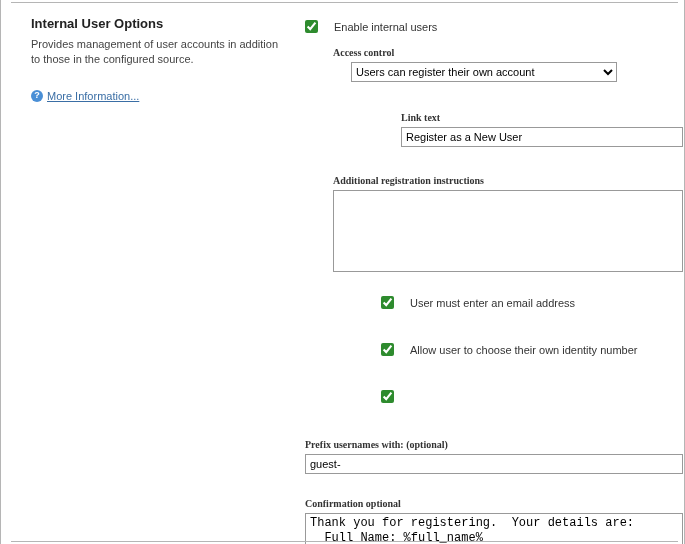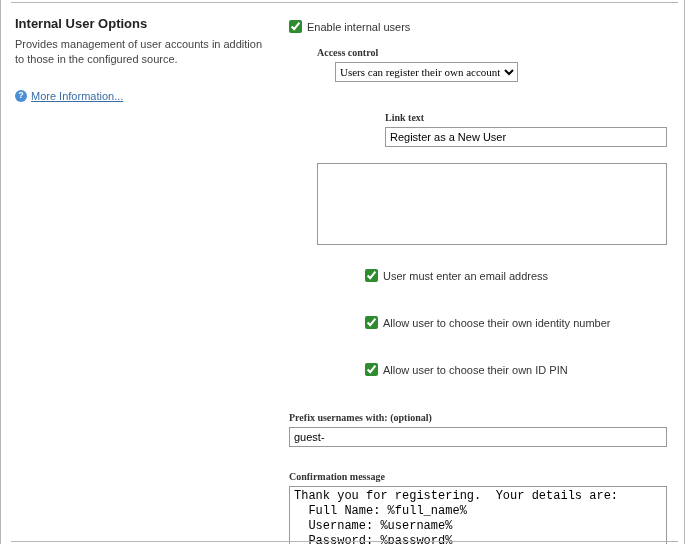--- a/index.html
+++ b/index.html
@@ -28,21 +28,21 @@
   }
   .rule2 {
     height: 1px;
     background: #b5b5b5;
     margin: 0 6px 0 10px;
     position: absolute;
     bottom: 2px; left: 0; right: 0;
   }
   .container {
     display: flex;
-    padding: 10px 0 10px 0;
+    padding: 10px 0 10px 16px;
     height: 100%;
   }
   .left-col {
     width: 278px;
     padding: 6px 10px 0 14px;
     flex-shrink: 0;
   }
   .right-col {
     flex: 1;
     padding: 6px 22px 0 10px;
@@ -78,21 +78,21 @@
     justify-content: center;
     color: #fff;
     font-weight: bold;
     font-size: 9px;
     line-height: 1;
     flex-shrink: 0;
   }
   .chk-row {
     display: flex;
     align-items: center;
-    gap: 5px;
+    gap: 16px;
     margin: 4px 0 4px 0;
   }
   .chk-row label {
     font-size: 11px;
     color: #333;
     cursor: default;
   }
   input[type="checkbox"] {
     width: 13px; height: 13px;
     accent-color: #2e8b2e;
@@ -167,67 +167,67 @@
     <div class="right-col">
 
       <div class="chk-row">
         <input type="checkbox" checked="" style="">
         <label>Enable internal users</label>
       </div>
 
       <div class="indent-1">
         <div class="section-label">Access control</div>
         <div class="field-block" style="margin-left:18px;">
-          <select style="width:183px;font-family:Liberation Serif, serif;">
+          <select style="width:266px;">
             <option>Users can register their own account</option>
           </select>
         </div>
 
         <div class="indent-2" style="margin-left:48px;">
           <div class="v-gap-10"></div>
 
           <div class="v-gap-6"></div>
           <div class="section-label" style="margin-left:20px;">Link text</div>
           <div class="field-block" style="margin-left:20px;">
             <input type="text" class="link-text-input" style="width: 282px;" value="Register as a New User">
           </div>
         </div>
 
         <div class="v-gap-14"></div>
+        <div class="section-label" style="margin-left:0;">Additional registration instructions</div>
         <div class="field-block">
           <textarea class="addl-textarea" style=""></textarea>
         </div>
 
         <div class="v-gap-10"></div>
         <div class="row-gap" style="margin-left:48px;">
           <div class="chk-row">
             <input type="checkbox" checked="" style="">
             <label>User must enter an email address</label>
           </div>
           <div class="v-gap-10"></div>
           <div class="chk-row">
             <input type="checkbox" checked="" style="">
             <label>Allow user to choose their own identity number</label>
           </div>
           <div class="v-gap-10"></div>
           <div class="chk-row">
             <input type="checkbox" checked="" style="">
-            <label>Allow user to choose their own ID PIN</label>
           </div>
         </div>
 
         <div class="v-gap-10"></div>
         <div class="prefix-block" style="margin-left:-28px;">
           <div class="section-label">Prefix usernames with: (optional)</div>
           <div class="field-block">
             <input type="text" value="guest-" style="">
           </div>
 
           <div class="v-gap-10"></div>
-          <div class="section-label">Confirmation message</div>
+          <div class="section-label">Confirmation optional</div>
           <div class="field-block">
             <textarea class="mono confirm-textarea" style="">Thank you for registering.  Your details are:
   Full Name: %full_name%
   Username: %username%
   Password: %password%
   Identity Number: %id_num%
   ID PIN: %id_pin%</textarea>
           </div>
 
         </div>

